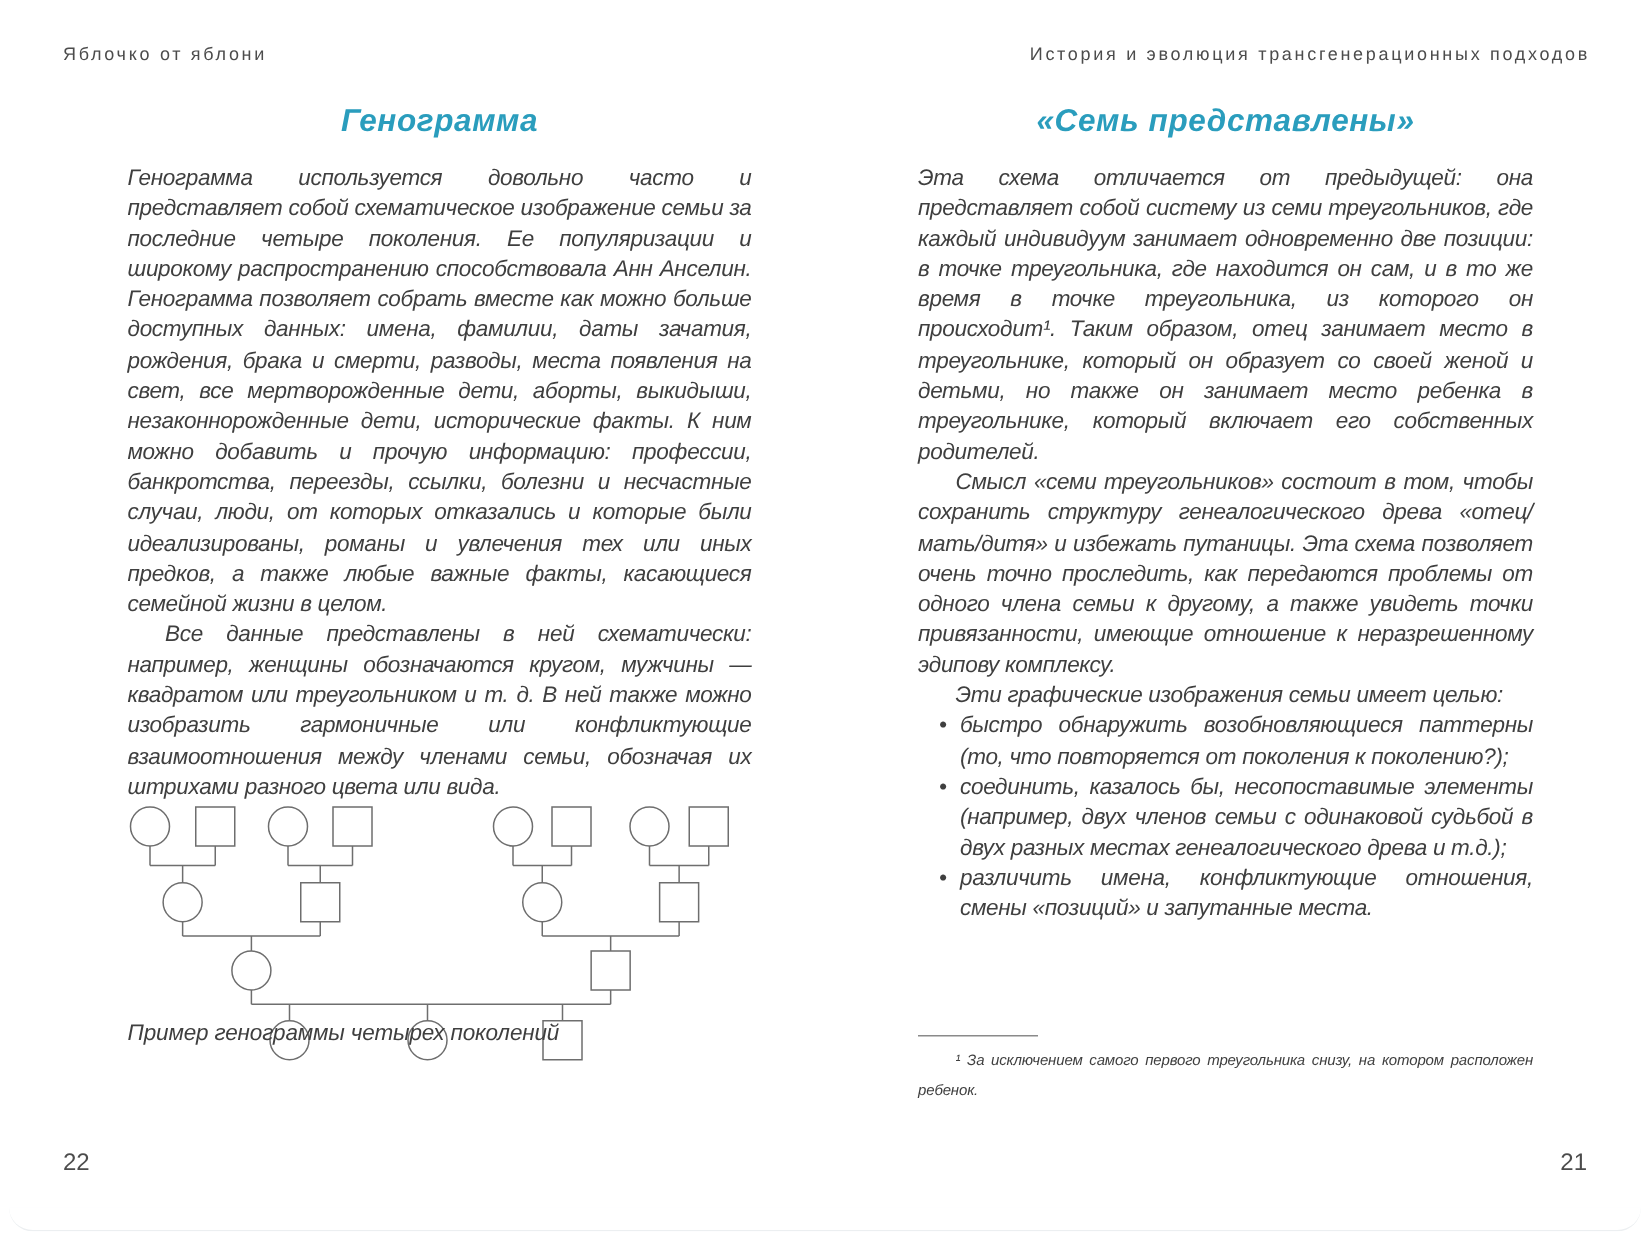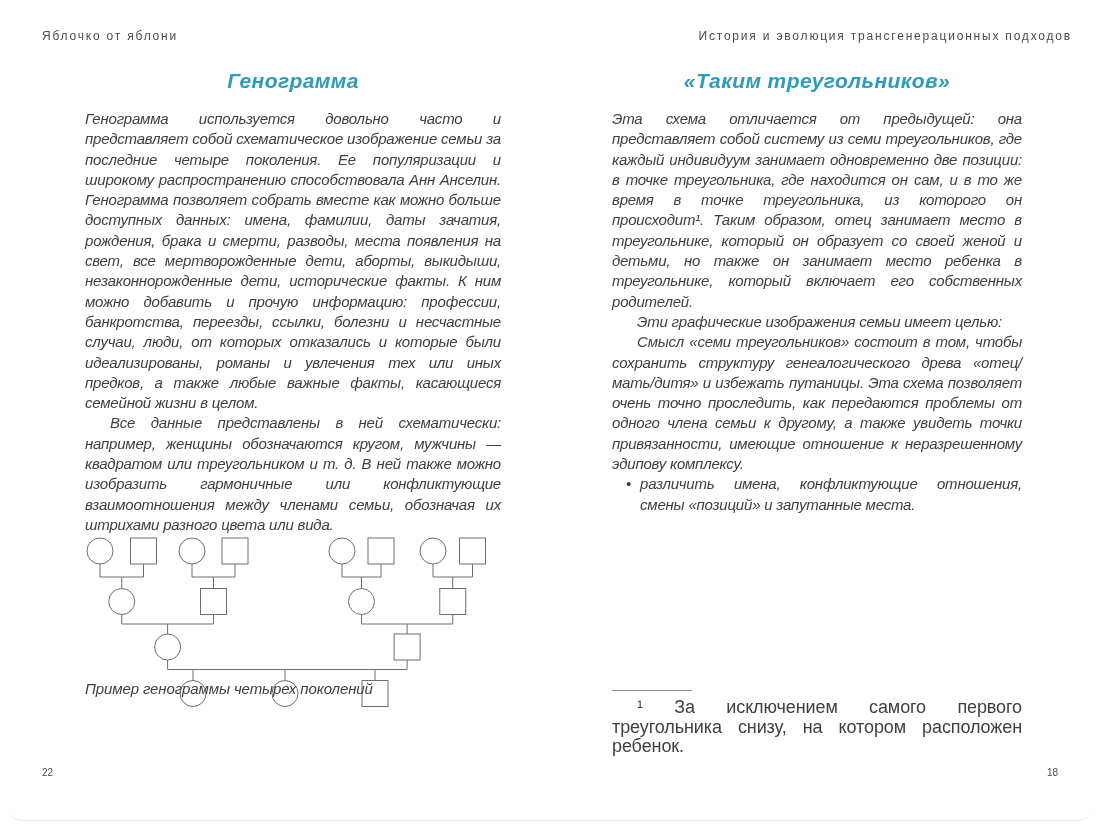--- a/index.html
+++ b/index.html
@@ -12,21 +12,21 @@
   body{
     width:1100px;height:825px;position:relative;overflow:hidden;
     background:#ffffff;color:var(--text);
     font-family:"Liberation Sans", sans-serif;
   }
   .running-head{
     position:absolute;top:29px;font-size:12px;letter-spacing:1.8px;
     color:var(--muted);white-space:nowrap;
   }
   .rh-left{left:42px;}
-  .rh-right{right:28px;}
+  .rh-right{right:40px;}
 
   .page{position:absolute;top:0;height:825px;}
   .page-left{left:85px;width:416px;}
   .page-right{left:612px;width:410px;}
 
   .heading{
     position:absolute;top:68px;left:0;right:0;margin:0;text-align:center;
     font-size:21px;line-height:26px;font-style:italic;font-weight:600;
     color:var(--accent);letter-spacing:0.4px;
   }
@@ -46,26 +46,26 @@
   .genogram{position:absolute;left:0;top:528px;}
 
   .caption{
     position:absolute;top:680px;left:0;margin:0;
     font-size:15px;font-style:italic;letter-spacing:-0.1px;
   }
 
   .footnote{position:absolute;top:690px;left:0;right:0;}
   .footnote-rule{width:80px;height:0;border-top:1px solid #8a8a8a;margin:0 0 7px 0;}
   .footnote p{
-    margin:0;font-size:18px;line-height:19.5px;letter-spacing:-0.1px;
-    text-indent:25px;text-align:justify;
+    margin:0;font-size:10px;line-height:19.5px;letter-spacing:-0.1px;
+    text-indent:25px;text-align:justify;font-style:italic;
   }
 
   .page-num{
-    position:absolute;top:767px;font-size:10px;color:var(--muted);
+    position:absolute;top:767px;font-size:16px;color:var(--muted);
   }
   .pn-left{left:42px;}
   .pn-right{right:42px;}
 
   .sheet-edge{
     position:absolute;left:6px;right:6px;bottom:4px;height:16px;
     border-bottom:1px solid #eceff1;border-radius:0 0 18px 18px;
     pointer-events:none;
   }
 </style>
@@ -127,31 +127,33 @@
       <circle cx="82.6" cy="119" r="13" fill="none" stroke="#6e6e6e" stroke-width="1"></circle>
       <rect x="309.1" y="106" width="26" height="26" fill="none" stroke="#6e6e6e" stroke-width="1"></rect>
       <circle cx="108" cy="165.5" r="13" fill="none" stroke="#6e6e6e" stroke-width="1"></circle>
       <circle cx="200" cy="165.5" r="13" fill="none" stroke="#6e6e6e" stroke-width="1"></circle>
       <rect x="277" y="152.5" width="26" height="26" fill="none" stroke="#6e6e6e" stroke-width="1"></rect>
     </svg>
   <p class="caption">Пример генограммы четырех поколений</p>
 </div>
 
 <div class="page page-right">
-  <h2 class="heading">«Таким треугольников»</h2>
+  <h2 class="heading">«Семь представлены»</h2>
   <div class="body-text">
     <p>Эта схема отличается от предыдущей: она представляет собой систему из семи треугольников, где каждый индивидуум занимает одновременно две позиции: в точке треугольника, где находится он сам, и в то же время в точке треугольника, из которого он происходит¹. Таким образом, отец занимает место в треугольнике, который он образует со своей женой и детьми, но также он занимает место ребенка в треугольнике, который включает его собственных родителей.</p>
+    <p class="indent">Смысл «семи треугольников» состоит в том, чтобы сохранить структуру генеалогического древа «отец/мать/дитя» и избежать путаницы. Эта схема позволяет очень точно проследить, как передаются проблемы от одного члена семьи к другому, а также увидеть точки привязанности, имеющие отношение к неразрешенному эдипову комплексу.</p>
     <p class="indent">Эти графические изображения семьи имеет целью:</p>
-    <p class="indent">Смысл «семи треугольников» состоит в том, чтобы сохранить структуру генеалогического древа «отец/мать/дитя» и избежать путаницы. Эта схема позволяет очень точно проследить, как передаются проблемы от одного члена семьи к другому, а также увидеть точки привязанности, имеющие отношение к неразрешенному эдипову комплексу.</p>
     <ul class="goals">
+      <li>быстро обнаружить возобновляющиеся паттерны (то, что повторяется от поколения к поколению?);</li>
+      <li>соединить, казалось бы, несопоставимые элементы (например, двух членов семьи с одинаковой судьбой в двух разных местах генеалогического древа и т.д.);</li>
       <li>различить имена, конфликтующие отношения, смены «позиций» и запутанные места.</li>
     </ul>
   </div>
   <div class="footnote">
     <div class="footnote-rule"></div>
     <p>¹ За исключением самого первого треугольника снизу, на котором расположен ребенок.</p>
   </div>
 </div>
 
 <span class="page-num pn-left">22</span>
-<span class="page-num pn-right">18</span>
+<span class="page-num pn-right">21</span>
 
 <div class="sheet-edge"></div>
 
 </body></html>

